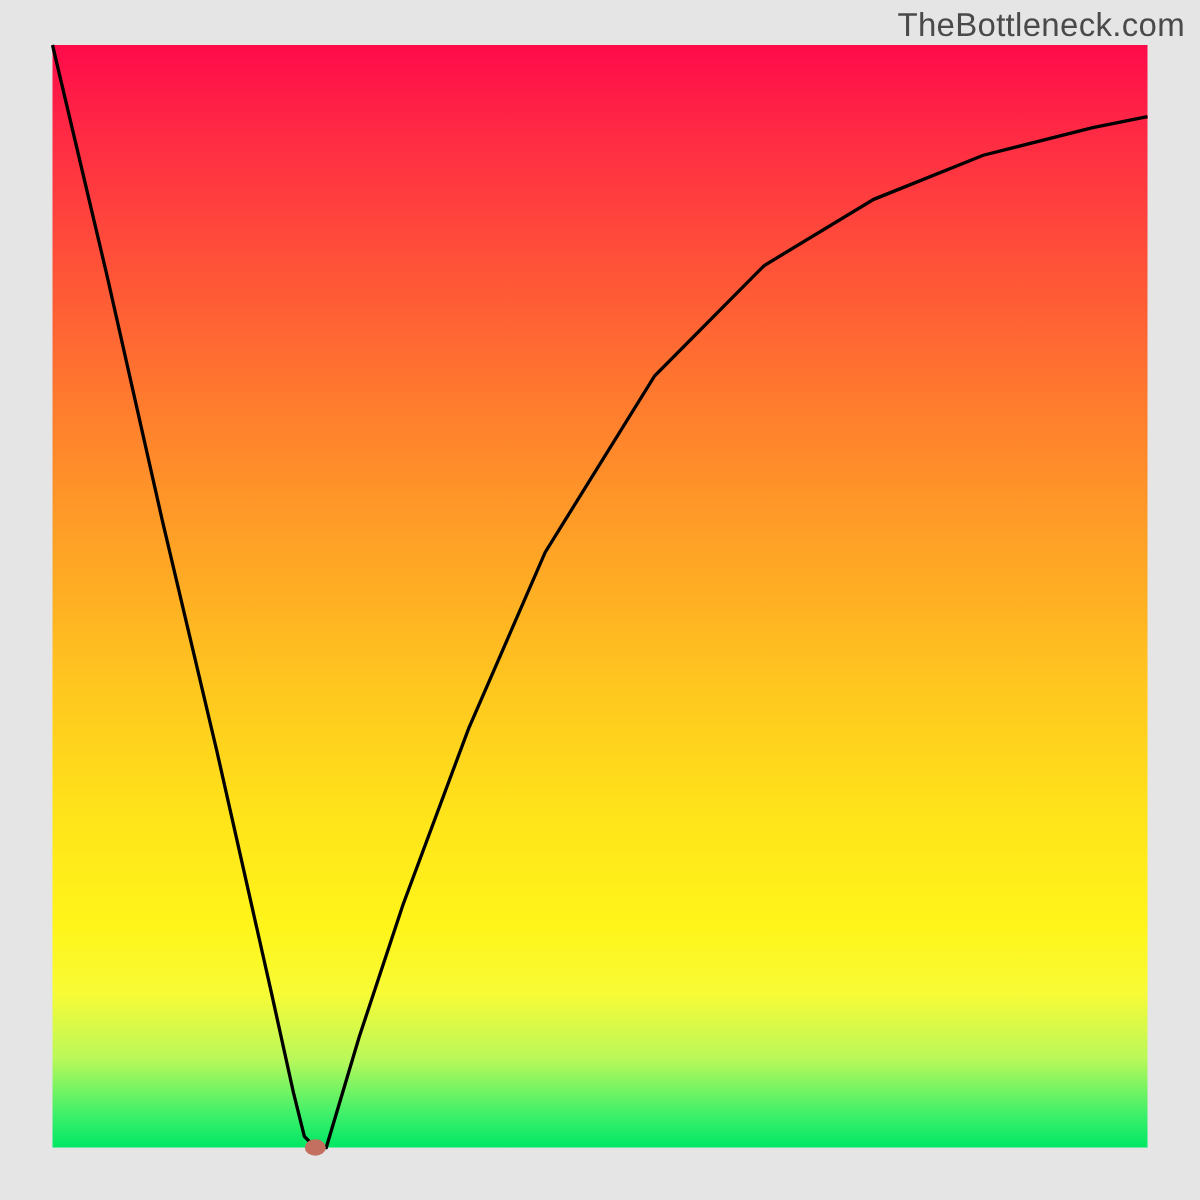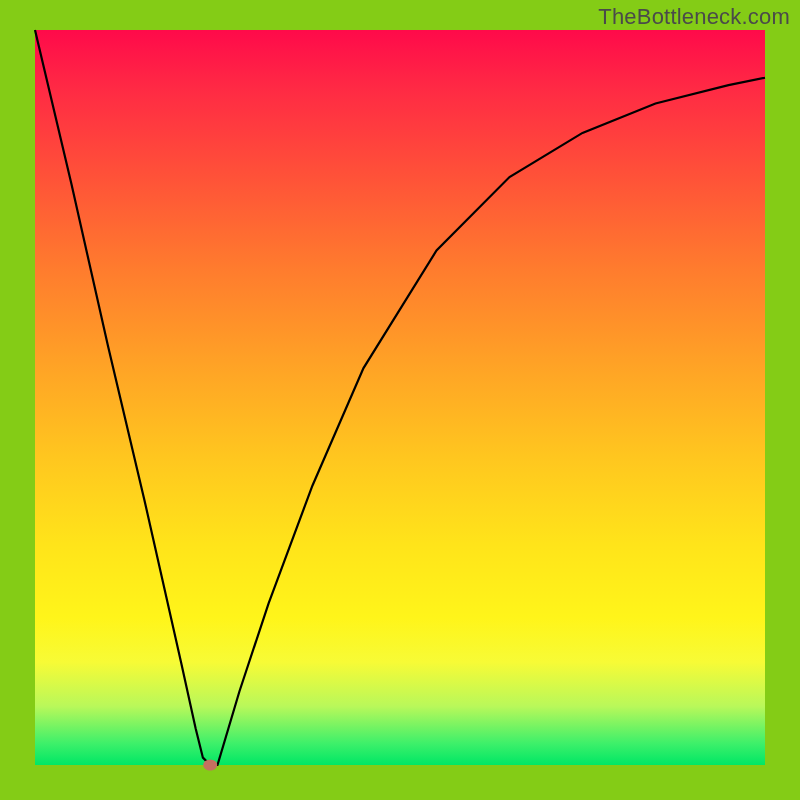--- a/index.html
+++ b/index.html
@@ -8,21 +8,21 @@
     width: 800px;
     height: 800px;
     background: #000;
     overflow: hidden;
     font-family: Arial, Helvetica, sans-serif;
   }
   .frame {
     position: relative;
     width: 800px;
     height: 800px;
-    background: #84cc16;
+    background: #e5e5e5;
   }
   .watermark {
     position: absolute;
     top: 4px;
     right: 10px;
     color: #4a4a4a;
     font-size: 22px;
     font-weight: 500;
     letter-spacing: 0.2px;
     z-index: 10;

